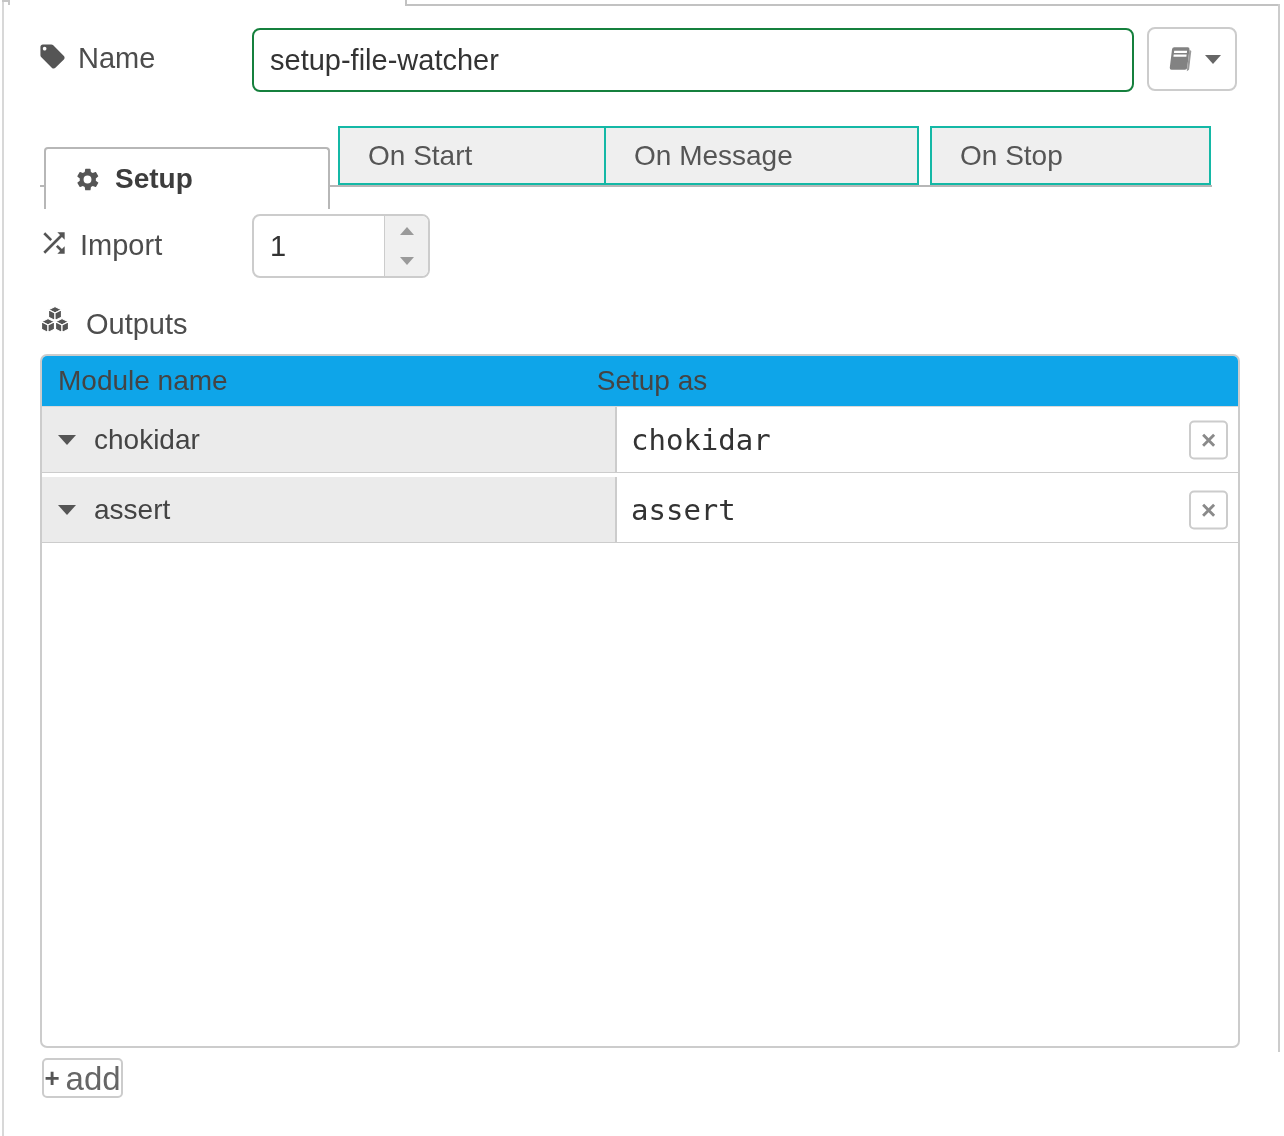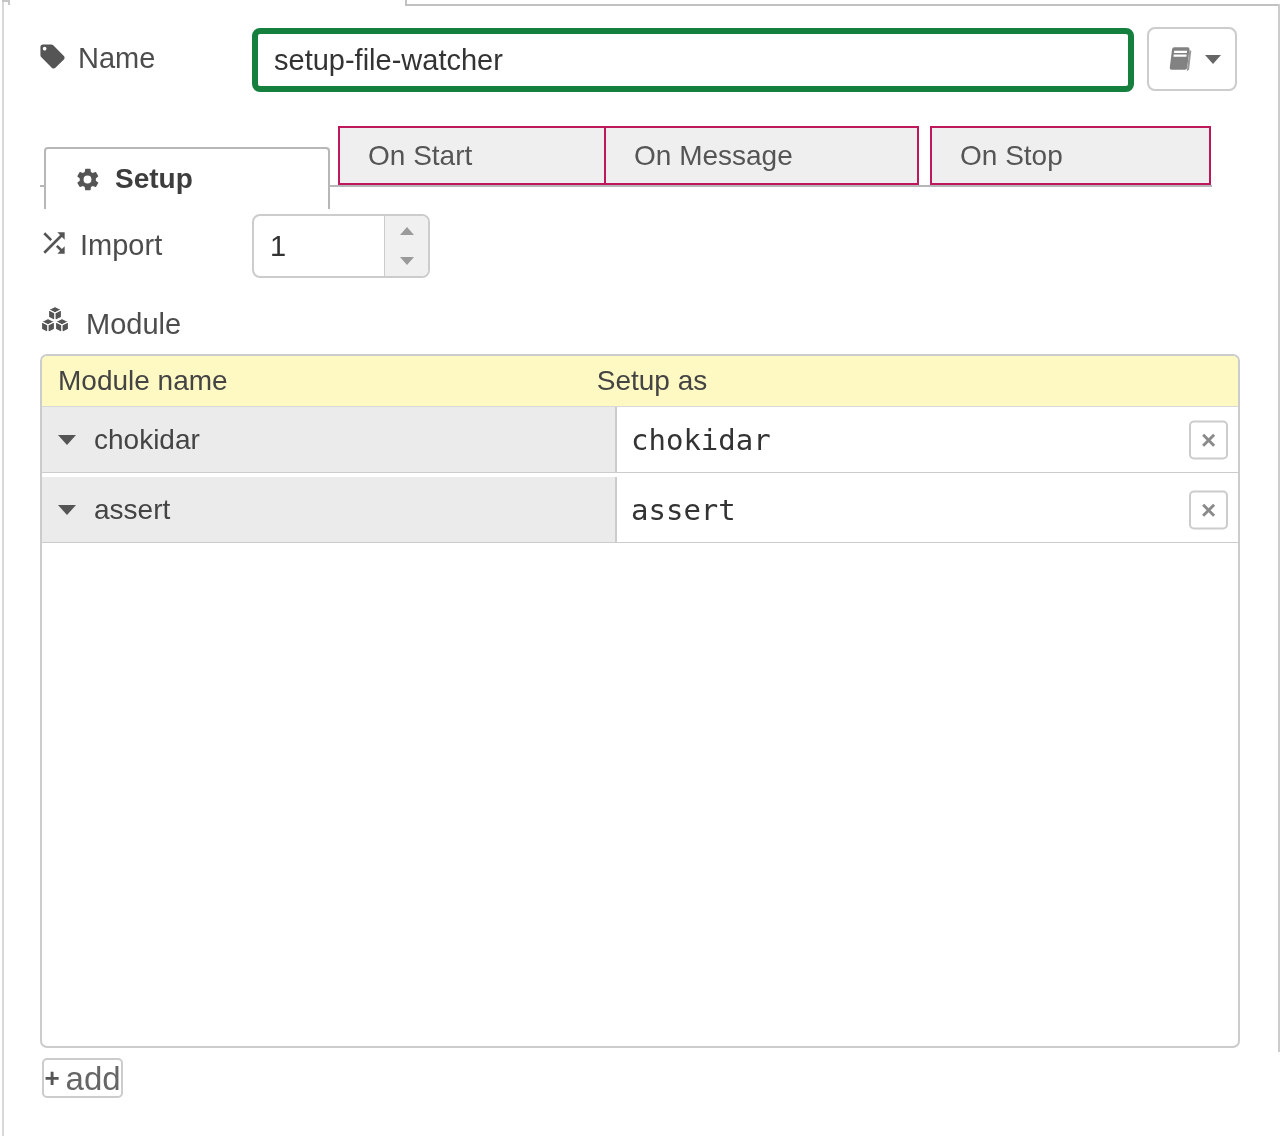--- a/index.html
+++ b/index.html
@@ -16,41 +16,41 @@
 
   
   .field-label { font-size: 29px; color: #4d4d4d; }
   .icon { color: #555; display: inline-flex; }
   svg { display: block; }
 
   
   .tag-icon    { left: 38px; top: 42px; }
   .name-label  { left: 78px; top: 42px; }
   .name-input  { left: 252px; top: 28px; width: 882px; height: 64px;
-                 border: 6px solid #15803d; border-radius: 8px; padding: 0 16px;
+                 border: 2px solid #15803d; border-radius: 8px; padding: 0 16px;
                  font-size: 29px; color: #333; font-family: "Liberation Sans", sans-serif;
                  outline: none; background: #fff; }
   .library-btn { left: 1147px; top: 27px; width: 90px; height: 64px;
                  border: 2px solid #cccccc; border-radius: 8px; background: #fff;
                  display: flex; align-items: center; justify-content: center; gap: 11px;
                  cursor: pointer; }
   .caret-down  { width: 0; height: 0; border-left: 8px solid transparent;
                  border-right: 8px solid transparent; border-top: 9px solid #666; }
 
   
   .tabline       { background: #b7b7b7; height: 2px; top: 185px; }
   .tabline-stub  { left: 40px;  width: 5px; }
   .tabline-main  { left: 330px; width: 882px; }
   .tab { display: flex; align-items: center; padding-left: 28px; gap: 14px;
          font-size: 28px; color: #555; cursor: pointer; }
   .tab-active { left: 44px; top: 125px; width: 286px; height: 62px; background: #fff;
                 border: 2px solid #b7b7b7; border-bottom: none;
                 border-radius: 4px 4px 0 0; z-index: 2;
                 font-weight: bold; color: #3d3d3d; margin-top: 22px; }
-  .tab-idle   { top: 126px; height: 59px; background: #efefef; border: 2px solid #be185d; }
+  .tab-idle   { top: 126px; height: 59px; background: #efefef; border: 2px solid #14b8a6; }
   .tab-onstart   { left: 338px; width: 285px; }
   .tab-onmessage { left: 604px; width: 315px; }
   .tab-onstop    { left: 930px; width: 281px; }
 
   
   .shuffle-icon  { left: 38px; top: 227px; }
   .outputs-label { left: 80px; top: 229px; }
   .outputs-box   { left: 252px; top: 214px; width: 178px; height: 64px;
                    border: 2px solid #cccccc; border-radius: 8px; background: #fff; }
   .outputs-input { position: absolute; left: 0; top: 0; width: 130px; height: 60px;
@@ -69,21 +69,21 @@
   .tri-down { width: 0; height: 0; border-left: 7px solid transparent;
               border-right: 7px solid transparent; border-top: 8px solid #9a9a9a; }
 
   
   .cubes-icon    { left: 36px; top: 305px; }
   .modules-label { left: 86px; top: 308px; }
 
   .modules-box { left: 40px; top: 354px; width: 1200px; height: 694px;
                  border: 2px solid #cccccc; border-radius: 7px; background: #fff;
                  overflow: hidden; }
-  .modules-header { height: 51px; background: #fef9c3; border-bottom: 1px solid #d9d9d9;
+  .modules-header { height: 51px; background: #0ea5e9; border-bottom: 1px solid #d9d9d9;
                     position: relative; }
   .hdr-text { font-size: 28px; color: #444; position: absolute; top: 50%;
               transform: translateY(-50%); }
   .hdr-module { left: 16px; }
   .hdr-import { left: 50%; transform: translate(-50%, -50%); margin-left: 12px; }
 
   .module-row { display: flex; height: 66px; border-bottom: 1px solid #cccccc;
                 margin-bottom: 4px; background: #fff; }
   .row-left  { width: 575px; background: #ebebeb; border-right: 2px solid #cccccc;
                display: flex; align-items: center; padding-left: 16px; gap: 18px;
@@ -194,21 +194,21 @@
           <polygon points="6.5,-3.2 0,0 0,7.5 6.5,4.2"></polygon>
         </g>
         <g transform="translate(26,20)">
           <polygon points="0,-6.5 6.5,-3.2 0,0 -6.5,-3.2"></polygon>
           <polygon points="-6.5,-3.2 0,0 0,7.5 -6.5,4.2"></polygon>
           <polygon points="6.5,-3.2 0,0 0,7.5 6.5,4.2"></polygon>
         </g>
       </g>
     </svg>
   </span>
-  <span class="abs field-label modules-label">Module</span>
+  <span class="abs field-label modules-label">Outputs</span>
 
   <div class="abs modules-box">
     <div class="modules-header">
       <span class="hdr-text hdr-module">Module name</span>
       <span class="hdr-text hdr-import">Setup as</span>
     </div>
 
     <div class="module-row">
       <div class="row-left">
         <span class="row-caret"></span>

